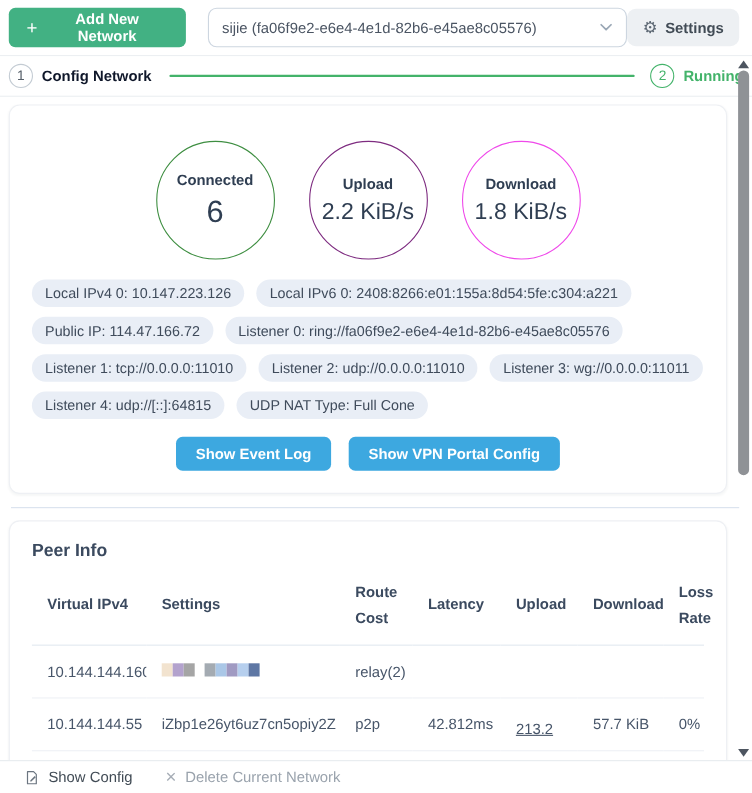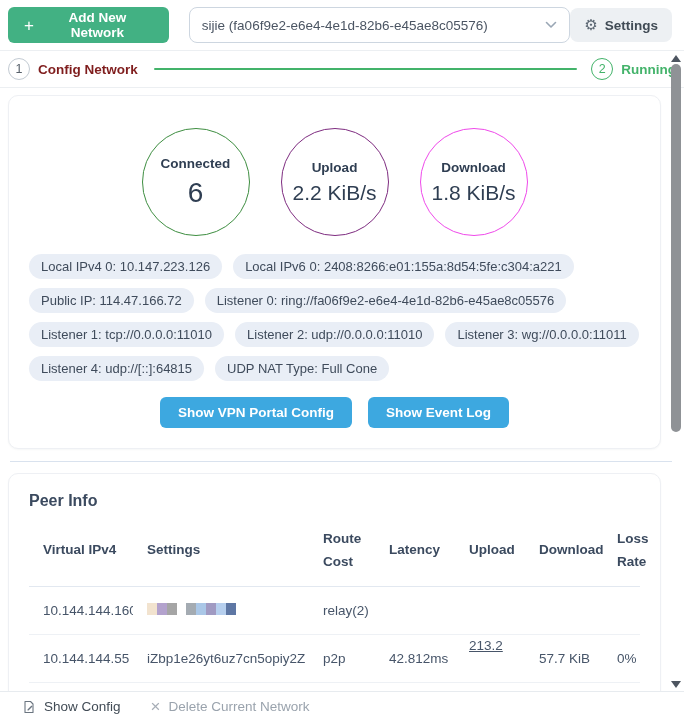--- a/index.html
+++ b/index.html
@@ -38,21 +38,21 @@
   .stepper {
     height:37px; display:flex; align-items:center; padding:0 8px;
     border-bottom:1px solid #eceff2;
   }
   .step { display:flex; align-items:center; gap:8px; }
   .step-circle {
     width:22px; height:22px; border-radius:50%; border:1px solid #c3cbd3;
     display:flex; align-items:center; justify-content:center;
     font-size:12.5px; color:#57606a; background:#fff; flex:none;
   }
-  .step-label { color:#7f1d1d; font-weight:600; }
+  .step-label { color:#0f172a; font-weight:600; }
   .step.done .step-circle { border-color:#43b36a; color:#43b36a; }
   .step.done .step-label { color:#43b36a; }
   .step-line { flex:1; height:2px; background:#43b36a; margin:0 14px 0 16px; border-radius:1px; }
   
   .content { height:603px; overflow:hidden; padding-top:7px; }
   .card {
     margin:0 23px 0 8px; background:#fff;
     border:1px solid #eef0f4; border-radius:10px;
     box-shadow:0 1px 2px rgba(30,40,60,0.04);
     padding:18px 20px;
@@ -91,21 +91,21 @@
   th {
     text-align:left; font-size:13.5px; font-weight:700; color:#3b4a5f;
     padding:12px 6px 12px 14px; height:62px; line-height:1.7;
     border-bottom:1px solid #e2e8f0; vertical-align:middle;
   }
   td {
     font-size:13.5px; color:#475569; padding:0 6px 0 14px; height:48px;
     border-bottom:1px solid #eef1f5; vertical-align:middle;
     white-space:nowrap; overflow:hidden;
   }
-  td.raised { vertical-align:top; padding-top:3px;text-decoration:underline; }
+  td.raised { vertical-align:top; padding-top:20px;text-decoration:underline; }
   .px-blocks { display:inline-flex; align-items:center; height:12px; }
   .px-blocks .px { width:10px; height:12px; display:inline-block; }
   .px-gap { display:inline-block; width:9px; }
   
   .footer {
     position:absolute; left:0; right:0; bottom:0; height:30px;
     background:#fff; border-top:1px solid #e7ebef;
     display:flex; align-items:center; padding-left:22px; gap:30px; z-index:5;
   }
   .footer-item { display:flex; align-items:center; gap:8px; cursor:pointer; background:none; border:none; font-family:inherit; font-size:13.5px; }
@@ -190,22 +190,22 @@
         <span class="tag">Listener 2: udp://0.0.0.0:11010</span>
         <span class="tag">Listener 3: wg://0.0.0.0:11011</span>
       </div>
       <div class="tag-row">
         <span class="tag">Listener 4: udp://[::]:64815</span>
         <span class="tag">UDP NAT Type: Full Cone</span>
       </div>
     </div>
 
     <div class="actions">
+      <button class="btn-info">Show Event Log</button>
       <button class="btn-info">Show VPN Portal Config</button>
-      <button class="btn-info">Show Event Log</button>
     </div>
   </div>
 
   <hr class="hr-divider">
 
   <div class="card peer-card">
     <div class="card-title">Peer Info</div>
 
     <table>
       <colgroup>

